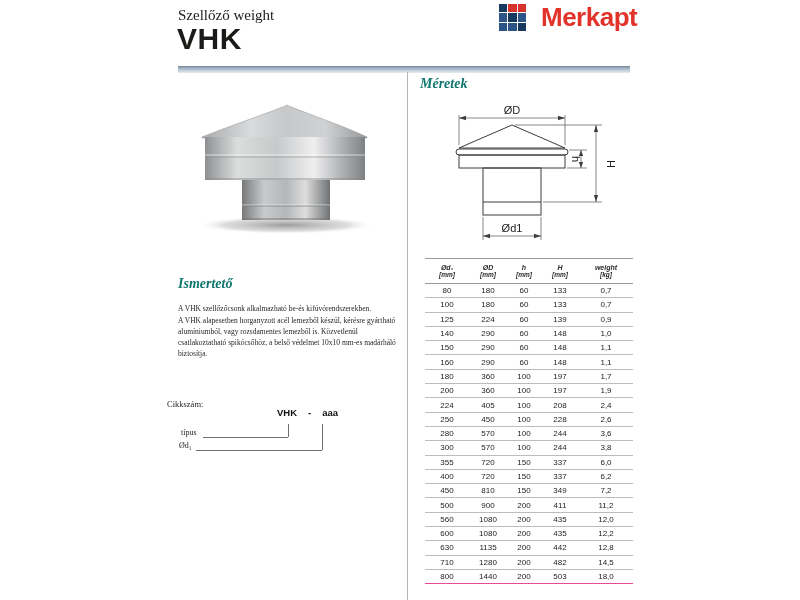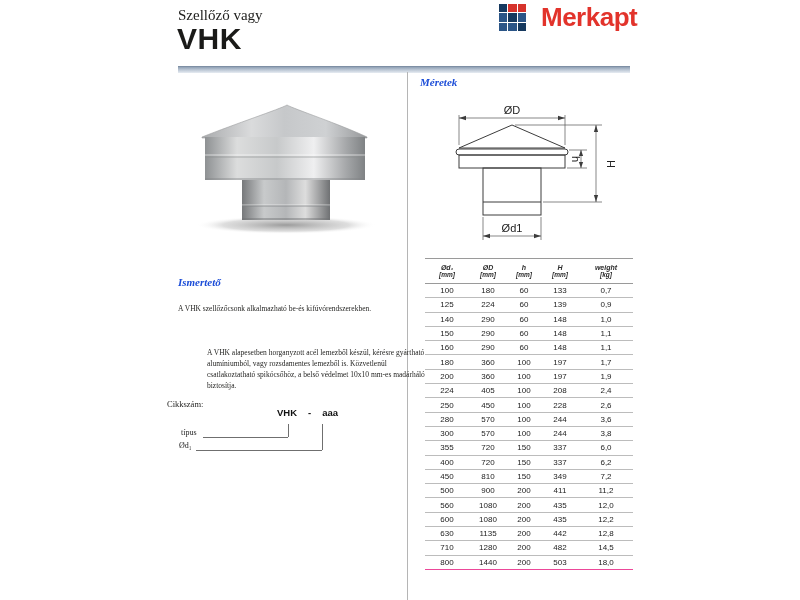--- a/index.html
+++ b/index.html
@@ -17,25 +17,25 @@
   .logo-grid span { display:block; }
   .logo-word { font-family:"Liberation Sans",sans-serif; font-weight:700; font-size:26px; line-height:27px; color:#e2332b; letter-spacing:-0.5px; }
 
   .header-rule { left:178px; top:66px; width:452px; height:6px;
     background:linear-gradient(180deg,#8fa0b4 0%,#b9c5d3 45%,#e7ecf2 100%);
     border-top:1px solid #7e8fa4; }
   .v-divider { left:407px; top:72px; width:1px; height:528px; background:#b5b5b5; }
 
   
   .photo { left:193px; top:78px; }
-  .section-heading { font-style:italic; font-weight:700; font-size:11px; color:#1d4ed8; }
+  .section-heading { font-style:italic; font-weight:700; font-size:14px; color:#0f766e; }
   .ismerteto { left:178px; top:276px; }
   .para { left:178px; width:220px; font-size:7.5px; line-height:1.45; color:#262624; }
   .para1 { top:304px; }
-  .para2 { top:348px;margin-left:29px; }
+  .para2 { top:316px; }
 
   .cikkszam-label { left:167px; top:399px; font-size:8.5px; }
   .code-line { left:277px; top:407px; font-family:"Liberation Sans",sans-serif; font-weight:700; font-size:9.5px; display:flex; gap:11px; color:#111; }
   .legend-label { font-size:8px; color:#222; }
   .legend-tipus { left:181px; top:428px; }
   .legend-d1 { left:179px; top:441px; font-size:8px; }
   .hline { border-top:1px solid #6f6f6f; height:0; }
   .vline { width:1px; background:#6f6f6f; }
   .tipus-h { left:203px; top:437px; width:85px; }
   .tipus-v { left:288px; top:424px; height:13px; }
@@ -55,21 +55,21 @@
     font-family:"Liberation Sans",sans-serif; font-size:8px; color:#1c1c1c; vertical-align:middle; }
   .size-table tbody tr:first-child td { border-top:none; }
   .size-table tbody tr:last-child td { border-bottom:1px solid #ec4899; }
   .c0{width:44px}.c1{width:38px}.c2{width:34px}.c3{width:38px}.c4{width:54px}
 </style>
 </head>
 <body>
 
 <div class="page">
 
-  <div class="abs product-category">Szellőző vagy</div>
+  <div class="abs product-category">Szellőző weight</div>
   <div class="abs product-code">VHK</div>
 
   <div class="abs logo">
     <span class="logo-grid">
         <span style="background: rgb(22, 57, 95);"></span>
         <span style="background: rgb(214, 51, 44);"></span>
         <span style="background: rgb(214, 51, 44);"></span>
         <span style="background: rgb(43, 85, 135);"></span>
         <span style="background: rgb(22, 57, 95);"></span>
         <span style="background: rgb(43, 85, 135);"></span>
@@ -209,20 +209,27 @@
             <div class="unit">[mm]</div>
           </th>
           <th>
             <div class="sym">weight</div>
             <div class="unit">[kg]</div>
           </th>
         </tr>
     </thead>
     <tbody>
         <tr>
+          <td>80</td>
+          <td>180</td>
+          <td>60</td>
+          <td>133</td>
+          <td>0,7</td>
+        </tr>
+        <tr>
           <td>100</td>
           <td>180</td>
           <td>60</td>
           <td>133</td>
           <td>0,7</td>
         </tr>
         <tr>
           <td>125</td>
           <td>224</td>
           <td>60</td>

